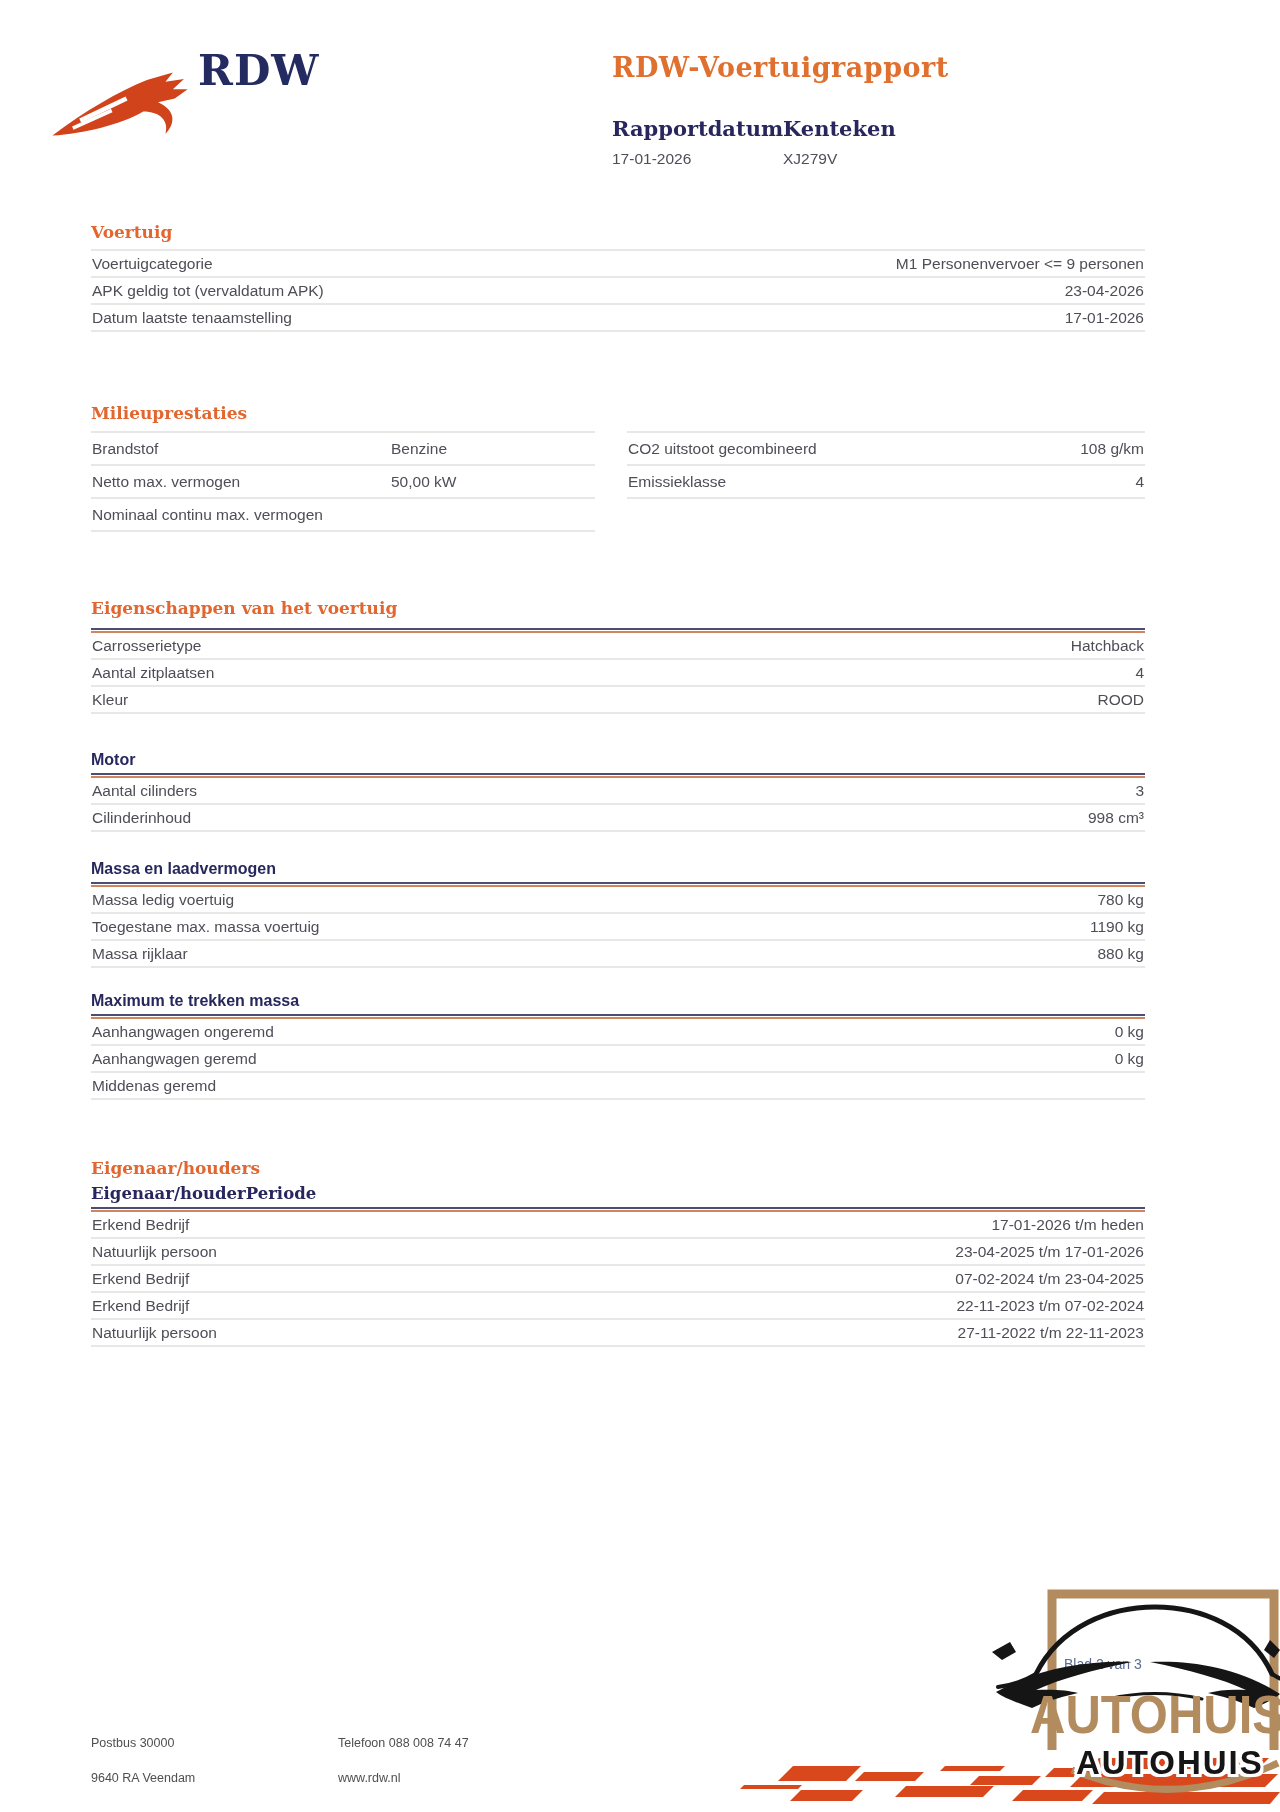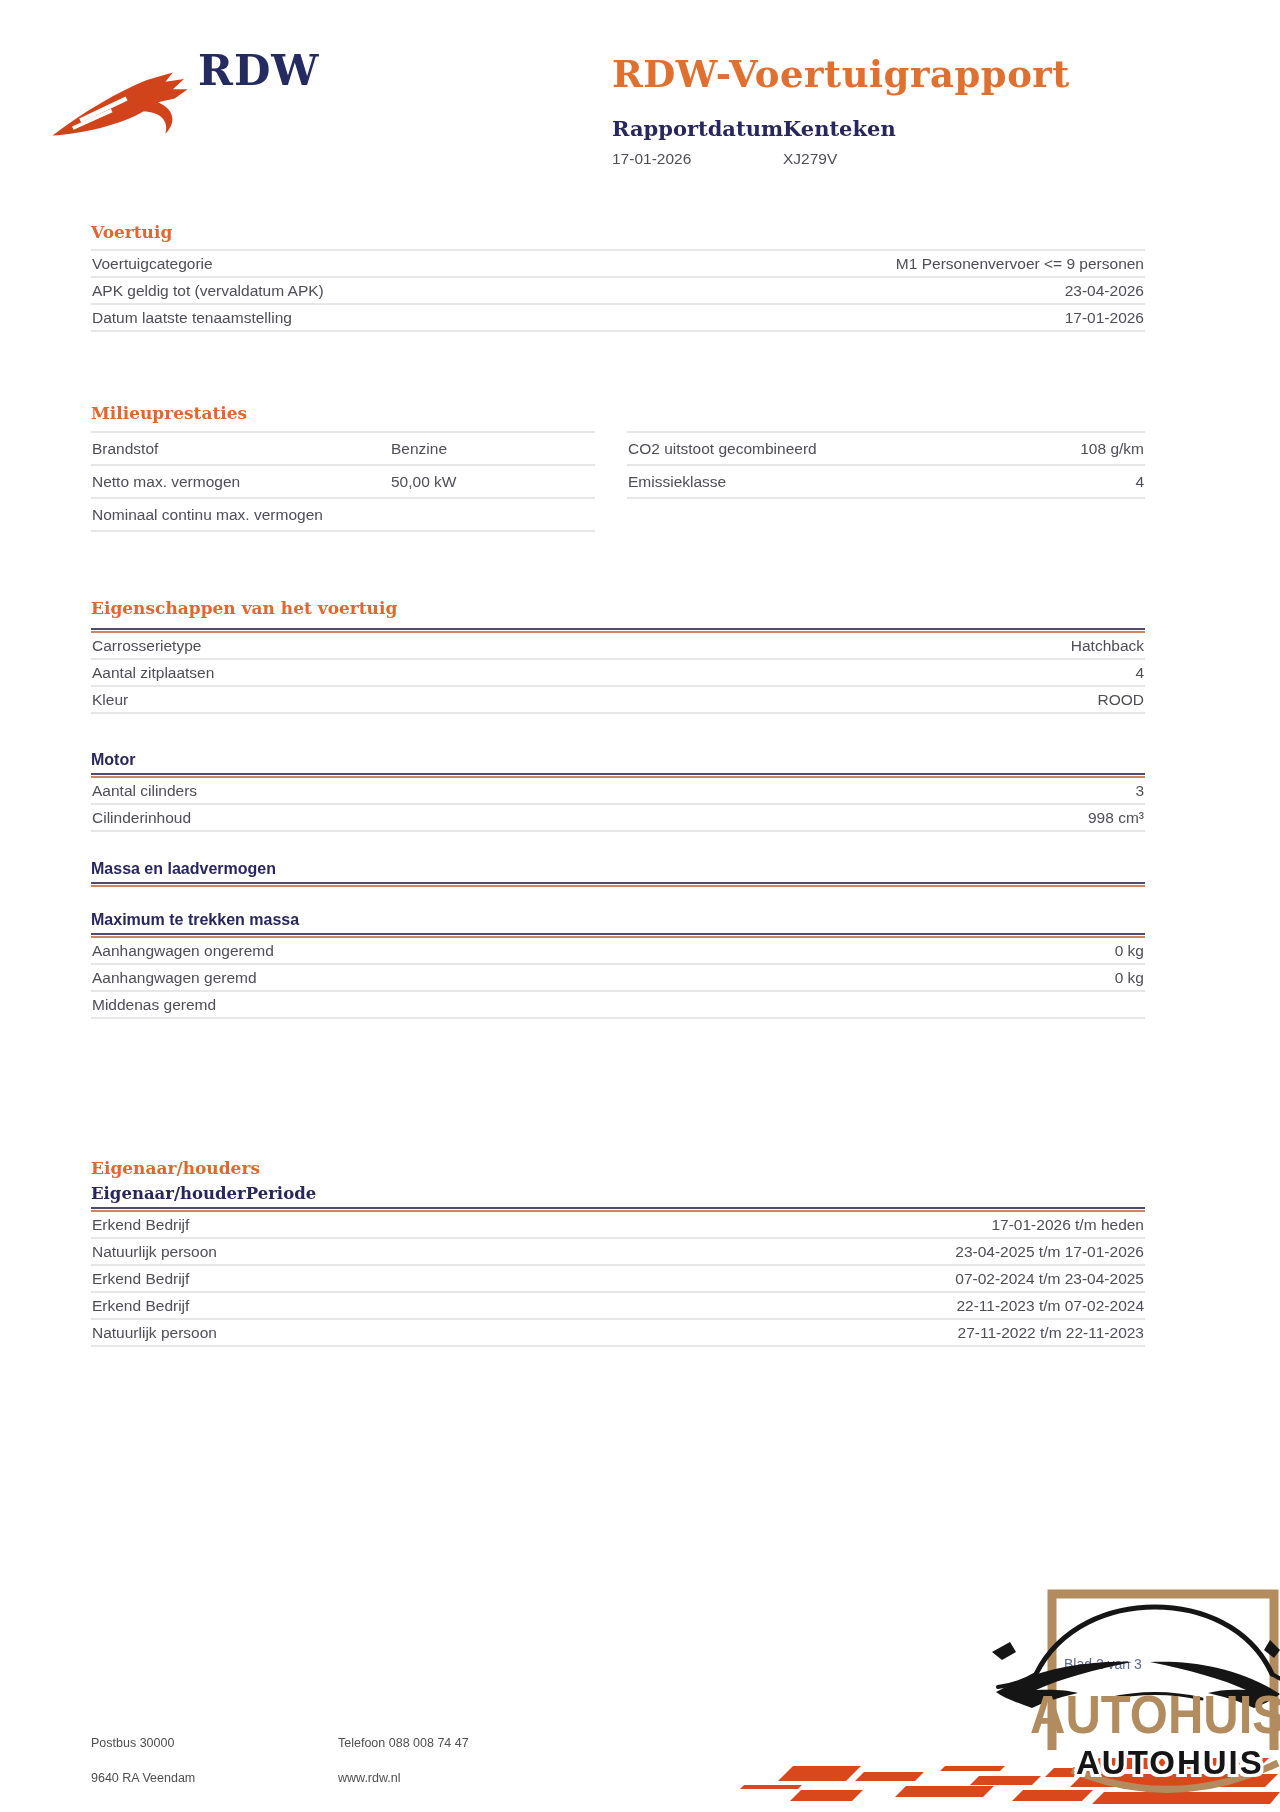--- a/index.html
+++ b/index.html
@@ -4,21 +4,21 @@
 <style>
   html,body{margin:0;padding:0;background:#fff;}
   .page{position:relative;width:1280px;height:1804px;background:#fff;overflow:hidden;
         font-family:"Liberation Sans","DejaVu Sans",sans-serif;color:#4e4e57;}
   .slab{font-family:"DejaVu Serif","Liberation Serif",serif;font-weight:bold;}
 
   
   .logo-wrap{position:absolute;left:46px;top:50px;width:260px;height:95px;}
   .logo-wrap svg{position:absolute;left:0;top:4px;}
   .brand{position:absolute;left:152px;top:-4px;font-size:42px;color:#232b60;letter-spacing:1px;}
-  .doc-title{position:absolute;left:612px;top:52px;font-size:37px;color:#e0702f;margin:0;letter-spacing:0.5px;}
+  .doc-title{position:absolute;left:612px;top:52px;font-size:27px;color:#e0702f;margin:0;letter-spacing:0.5px;}
   .meta{position:absolute;top:116px;}
   .meta-date{left:612px;}
   .meta-plate{left:783px;}
   .meta-label{font-size:21px;color:#27275e;}
   .meta-value{font-size:15.5px;margin-top:9px;color:#4e4e57;}
 
   
   .sec{position:absolute;left:91px;width:1054px;}
   .sec-title{font-size:17px;color:#e1662f;}
   .sub-title{font-size:16px;font-weight:bold;color:#27275e;}
@@ -164,20 +164,34 @@
         <div class="row">
           <span class="lbl">Cilinderinhoud</span>
           <span class="val">998 cm³</span>
         </div>
       </div>
     </div>
 
     <div class="subsec" style="margin-top:28px">
       <div class="sub-title">Massa en laadvermogen</div>
       <div class="rule2"></div>
+      <div>
+        <div class="row">
+          <span class="lbl">Massa ledig voertuig</span>
+          <span class="val">780 kg</span>
+        </div>
+        <div class="row">
+          <span class="lbl">Toegestane max. massa voertuig</span>
+          <span class="val">1190 kg</span>
+        </div>
+        <div class="row">
+          <span class="lbl">Massa rijklaar</span>
+          <span class="val">880 kg</span>
+        </div>
+      </div>
     </div>
 
     <div class="subsec" style="margin-top:24px">
       <div class="sub-title">Maximum te trekken massa</div>
       <div class="rule2"></div>
       <div>
         <div class="row">
           <span class="lbl">Aanhangwagen ongeremd</span>
           <span class="val">0 kg</span>
         </div>

